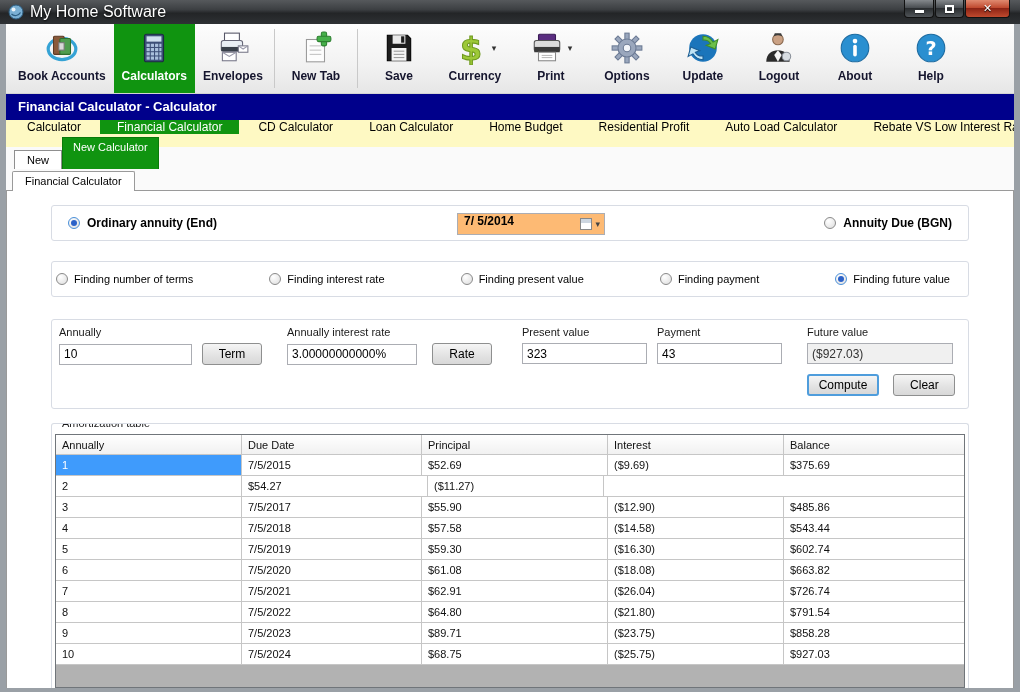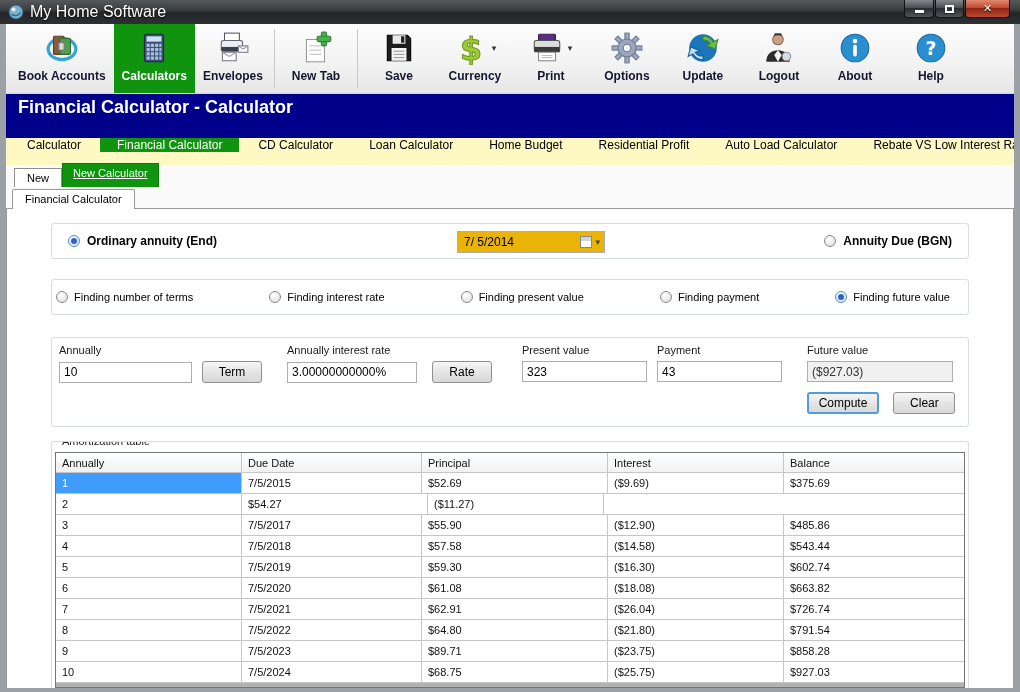--- a/index.html
+++ b/index.html
@@ -27,48 +27,48 @@
   .tb-btn.active { background:#109410; }
   .tb-btn.active .tb-label { color:#fff; }
   .tb-iconwrap { height:40px; display:flex; align-items:center; }
   .tb-icon { width:34px; height:34px; }
   .tb-icon svg { width:100%; height:100%; }
   .tb-caret { font-size:9px; color:#333; margin-left:4px; }
   .tb-label { font-size:12px; font-weight:bold; color:#15152e; white-space:nowrap; margin-top:1px; }
   .tb-divider { width:1px; background:#c9c9c9; margin:5px 3px; }
 
   
-  .navy-header { height:44px; flex:none; background:#00008B; color:#fff; font-size:18px; font-weight:bold; line-height:26px; padding-left:12px; }
+  .navy-header { height:26px; flex:none; background:#00008B; color:#fff; font-size:13px; font-weight:bold; line-height:26px; padding-left:12px; }
 
   
   .tabstrip { height:27px; flex:none; background:#fef9c3; display:flex; align-items:flex-start; padding-left:4px; }
   .tab { display:flex; align-items:center; padding:0 17px; font-size:12px; color:#000; cursor:default; white-space:nowrap; }
   .tab.active { background:#109410; color:#fff; }
   .tab-divider { width:1px; background:#8a9ab8; margin:7px 1px; }
 
   
   .subtab-row { height:22px; flex:none; display:flex; align-items:flex-end; padding-left:8px; background:#fafafa; }
   .subtab-new { font-size:11px; padding:3px 12px; background:#fff; border:1px solid #8f8f8f; border-bottom:none; cursor:default; }
-  .subtab-newcalc { font-size:11px; color:#fff; background:#109410; padding:3px 10px 8px; border:1px solid #0a7a0a; border-bottom:none; cursor:default;text-decoration:underline; }
+  .subtab-newcalc { font-size:11px; color:#fff; background:#109410; padding:3px 10px 16px; border:1px solid #0a7a0a; border-bottom:none; cursor:default; }
 
   
   .doctab-row { height:21px; flex:none; display:flex; align-items:flex-end; padding-left:6px; background:#fafafa; }
   .doctab { font-size:11px; padding:3px 12px 4px; background:#fff; border:1px solid #9a9a9a; border-bottom:none; border-radius:2px 2px 0 0; position:relative; top:1px; cursor:default; }
 
   
   .panel { flex:1; background:#fff; border:1px solid #9a9a9a; border-bottom:none; padding:14px 44px 0; display:flex; flex-direction:column; overflow:hidden; }
   .groupline { border:1px solid #d8dce4; border-radius:3px; position:relative; flex:none; }
 
   
   .annuity-row { height:36px; display:flex; align-items:center; padding:0 16px; }
   .radio { width:12px; height:12px; border-radius:50%; border:1px solid #8a8a8a; background:radial-gradient(circle at 35% 30%,#fff,#dcdcdc); display:inline-block; flex:none; position:relative; }
   .radio.checked { border-color:#4a90d9; }
   .radio.checked::after { content:""; position:absolute; left:2px; top:2px; width:6px; height:6px; border-radius:50%; background:#2c62c8; }
   .radio-label-bold { font-size:12px; font-weight:bold; margin-left:7px; }
-  .datepicker { position:absolute; left:405px; top:7px; width:148px; height:22px; border:1px solid #abadb3; background:#eab308; display:flex; align-items:center; font-size:12px; padding-left:6px; }
+  .datepicker { position:absolute; left:405px; top:7px; width:148px; height:22px; border:1px solid #abadb3; background:#fdba74; display:flex; font-size:12px; padding-left:6px;font-weight:bold; }
   .dp-icons { margin-left:auto; display:flex; align-items:center; padding-right:4px; }
   .dp-cal { width:12px; height:12px; border:1px solid #888; background:linear-gradient(180deg,#cdd6e0 0 4px,#fff 4px); margin-right:3px; }
   .dp-arrow { font-size:9px; color:#444; }
   .annuity-right { margin-left:auto; display:flex; align-items:center; }
 
   
   .finding-row { height:36px; margin-top:20px; display:flex; align-items:center; justify-content:space-between; padding:0 18px 0 4px; }
   .radio-item { display:flex; align-items:center; }
   .radio-item .opt-label { font-size:11px; margin-left:6px; }
 

